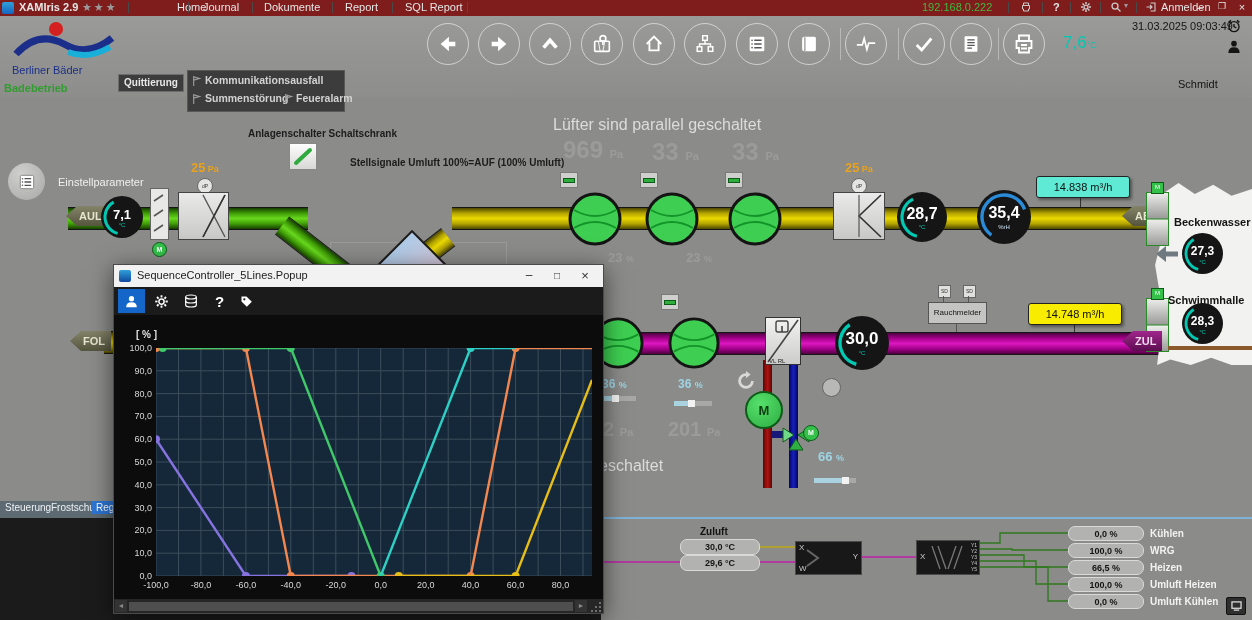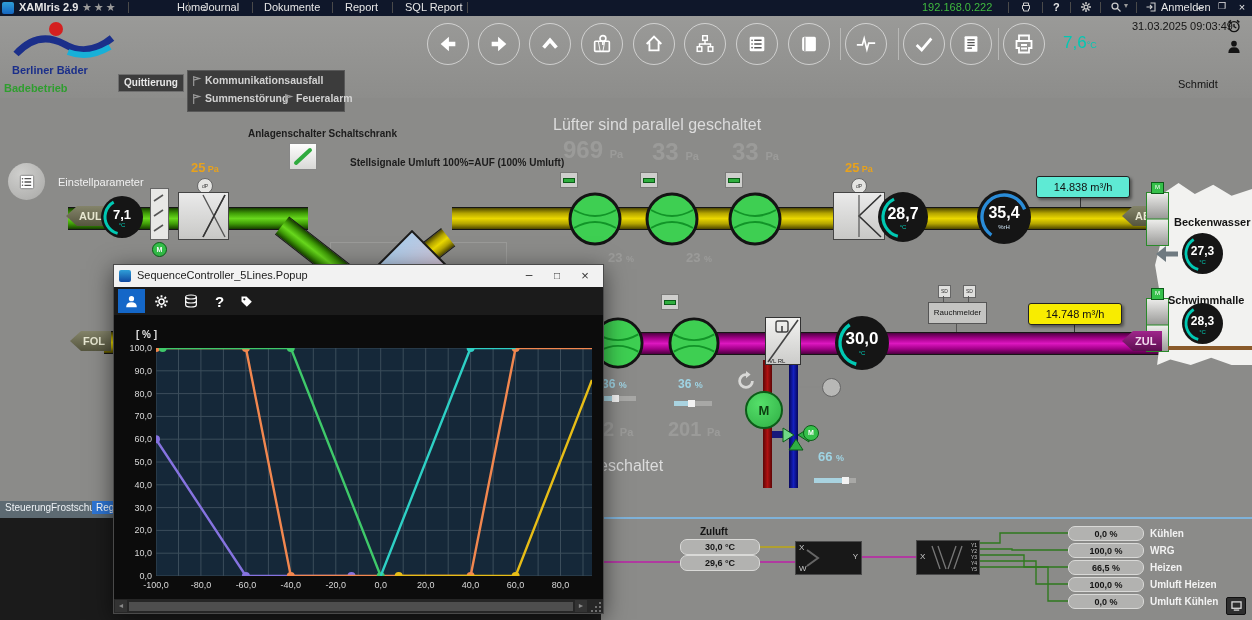--- a/index.html
+++ b/index.html
@@ -1,21 +1,21 @@
 <!DOCTYPE html>
 <html><head>
 <meta charset="utf-8">
 <style>
   html,body{margin:0;padding:0;background:#555;}
   #screen{position:relative;width:1252px;height:620px;background:#8b8b89;overflow:hidden;
           font-family:"Liberation Sans",sans-serif;-webkit-font-smoothing:antialiased;}
   .abs{position:absolute;}
   .txt{white-space:nowrap;}
   
-  #titlebar{left:0;top:0;width:1252px;height:16px;background:#0f172a;color:#ddd;font-size:11px;z-index:60;text-decoration:underline;}
+  #titlebar{left:0;top:0;width:1252px;height:16px;background:#7f1d1d;color:#ddd;font-size:11px;z-index:60;text-decoration:underline;}
   #titlebar .mi{position:absolute;top:1px;color:#e6e6e6;cursor:default;}
   #titlebar .sep{position:absolute;top:2px;width:1px;height:11px;background:#4a4a4a;}
   
   #header{left:0;top:16px;width:1252px;height:82px;background:linear-gradient(#9a9a98,#8d8d8b);z-index:2;}
   .navbtn{position:absolute;width:40px;height:40px;border:1.5px solid rgba(255,255,255,.55);border-radius:50%;
           display:flex;align-items:center;justify-content:center;cursor:pointer;}
   
   .btn-dark{background:#3c3c3c;border:1px solid #6e6e6e;color:#e8e8e8;font-size:10px;text-align:center;cursor:pointer;}
   
   .duct{height:21px;border-top:1px solid #161616;border-bottom:1px solid #161616;}
@@ -119,21 +119,21 @@
     <span class="mi" style="left:1234px;width:16px;text-align:center;">×</span>
   </div>
 
   <div id="header" class="abs">
     <div class="abs" style="left:8px;top:4px;width:110px;height:60px;">
       <svg width="110" height="44" viewBox="0 0 110 44">
           <circle cx="48" cy="9" r="7" fill="#d42020"></circle>
           <path d="M8 34 Q30 10 56 24 Q80 38 104 18" stroke="#1b2f8a" stroke-width="7" fill="none"></path>
           <path d="M60 32 Q80 40 102 27" stroke="#18b0d8" stroke-width="6" fill="none"></path>
         </svg>
-      <div class="txt" style="position:absolute;left:4px;top:44px;color:#1b2f8a;font-size:11px;font-weight:bold;text-align:center;">Berliner Bäder</div>
+      <div class="txt" style="position:absolute;left:4px;top:44px;color:#1b2f8a;font-size:11px;font-weight:normal;text-align:center;">Berliner Bäder</div>
     </div>
     <div class="abs txt" style="left:4px;top:66px;color:#2f9e2f;font-size:11px;font-weight:bold;">Badebetrieb</div>
 
     <div class="navbtn" style="left:427px;top:7px;">
         <svg width="22" height="22" viewBox="0 0 24 24">
           <path d="M13 4 L4 12 L13 20 L13 14.5 L20 14.5 L20 9.5 L13 9.5 Z" fill="#fff"></path>
         </svg>
       </div>
     <div class="navbtn" style="left:478px;top:7px;">
         <svg width="22" height="22" viewBox="0 0 24 24">
@@ -344,21 +344,21 @@
   <div class="abs txt ghost" style="left:686px;top:250px;font-size:13px;z-index:2;"><span>23</span> <span style="font-size:9px;">%</span></div>
 
   <div class="abs txt" style="left:845px;top:160px;font-size:13px;font-weight:bold;color:#e8a21c;z-index:4;"><span>25</span><span style="font-size:8px;"> </span><span style="font-size:9px;">Pa</span></div>
   <div class="abs" style="left:851px;top:178px;width:14px;height:14px;border-radius:50%;background:#e4e4e2;border:1px solid #666;font-size:5px;text-align:center;line-height:14px;color:#333;z-index:4;">dP</div>
   <div class="abs" style="left:833px;top:192px;width:50px;height:46px;background:linear-gradient(#eaeaea,#c8c8c6);border:1px solid #444;z-index:4;">
     <svg width="50" height="46" viewBox="0 0 50 46">
         <path d="M47 2 L25 23 L47 44" stroke="#333" stroke-width="1.6" fill="none"></path>
         <line x1="25" y1="2" x2="25" y2="44" stroke="#555" stroke-width="1.2"></line>
       </svg>
   </div>
-  <div class="abs gauge" style="left:878px;top:192px;width:50px;height:50px;z-index:4;">
+  <div class="abs gauge" style="left:897px;top:192px;width:50px;height:50px;z-index:4;">
     <svg width="50" height="50" viewBox="0 0 50 50">
         <circle cx="25" cy="25" r="25" fill="#151515"></circle>
         <circle cx="25" cy="25" r="20" fill="none" stroke="#00c9b3" stroke-width="3.2" stroke-dasharray="48 78" transform="rotate(105 25 25)"></circle>
       </svg>
     <div class="gv" style="font-size:16px;">
         <span>28,7</span>
       </div>
     <div class="gu">°C</div>
   </div>
   <div class="abs gauge" style="left:977px;top:190px;width:54px;height:54px;z-index:4;">

